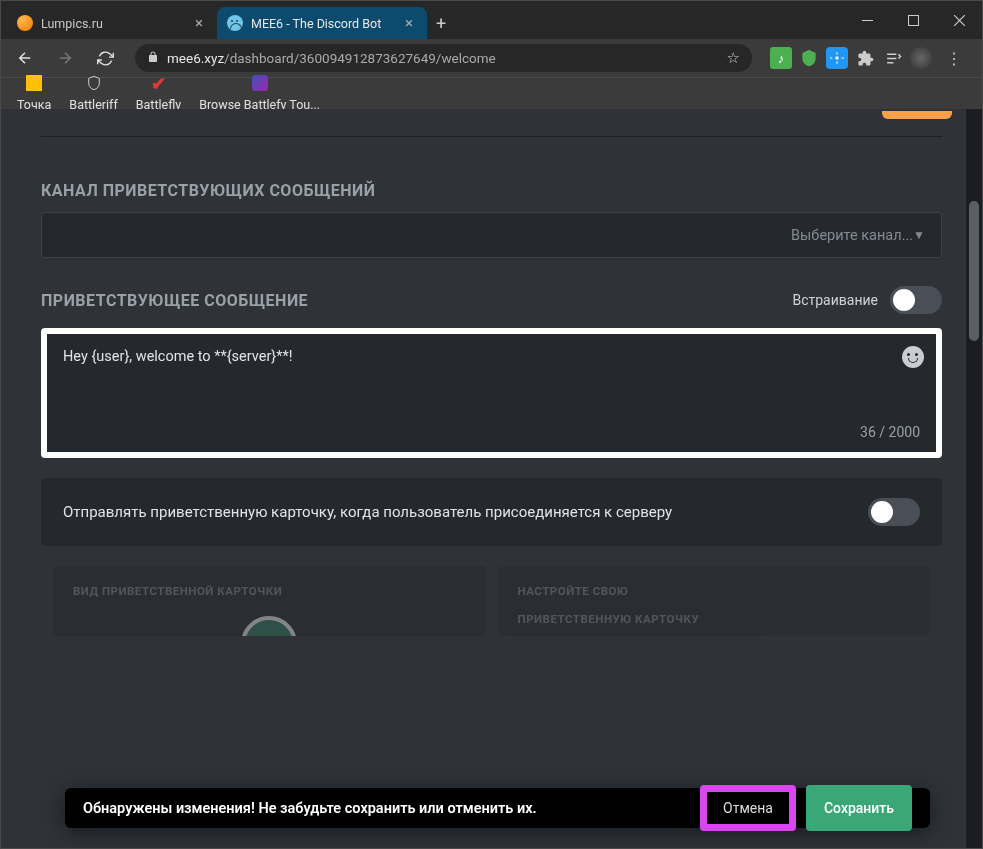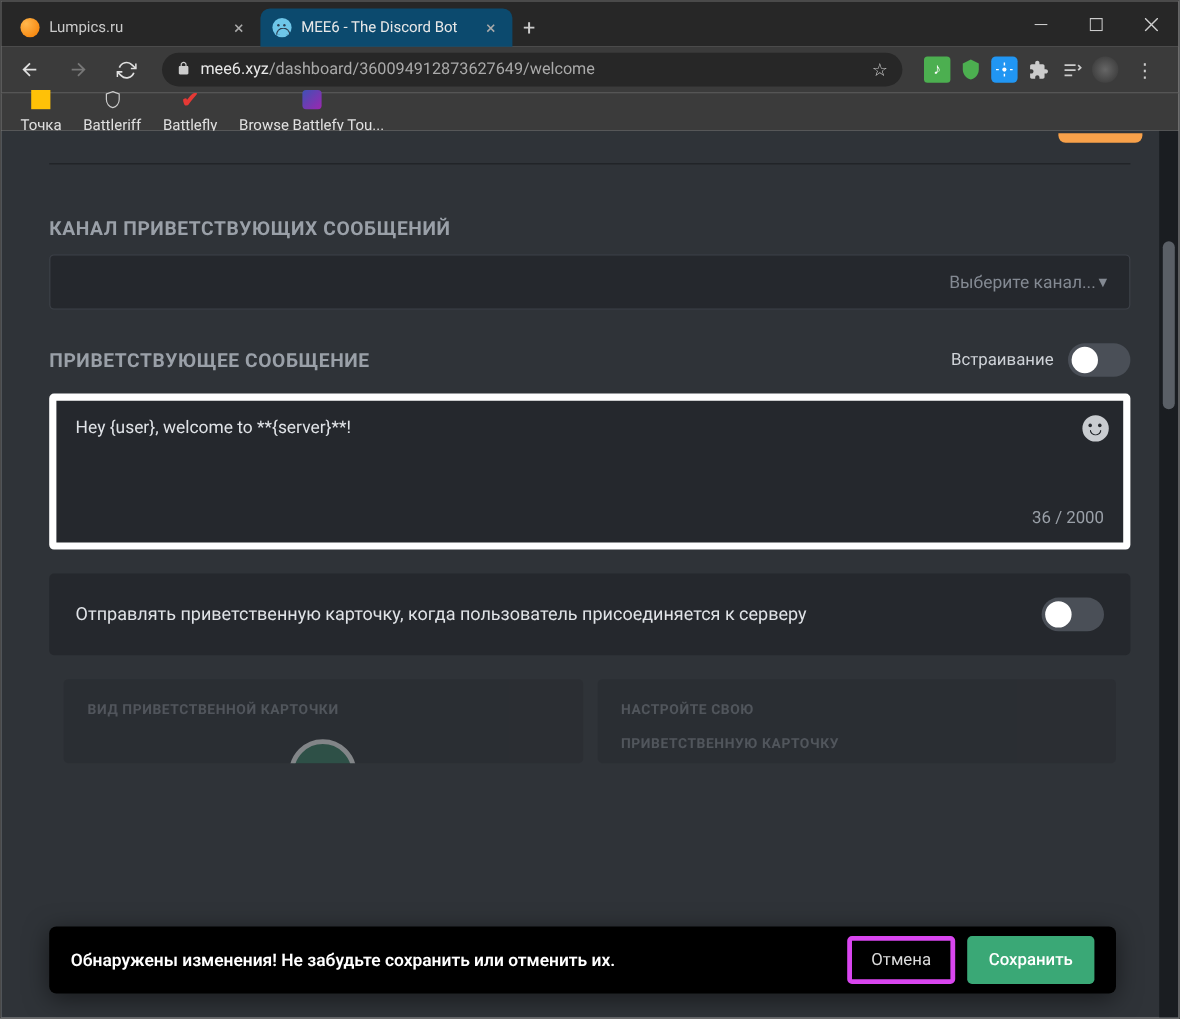--- a/index.html
+++ b/index.html
@@ -88,24 +88,24 @@
 
 .card-row { background: #25282d; border-radius: 4px; padding: 20px 22px; display: flex; align-items: center; justify-content: space-between; margin-bottom: 20px;}
 .card-text { color: #e0e3e7; font-size: 15px; }
 
 .bottom-preview { display:flex; gap:12px; padding: 0 12px;}
 .preview-col { flex:1; background:#25282d; border-radius:4px; padding:18px 20px 0 20px; height:70px; overflow:hidden; opacity:0.4;}
 .preview-label { color:#848a93; font-size:11.5px; font-weight:700; letter-spacing:0.5px; margin-bottom:14px;}
 .avatar-circle { width:56px; height:56px; border-radius:50%; background:#2e7d5e; border:4px solid #fff; margin-top:4px;}
 
 
-.save-toast { position: absolute; bottom: 20px; left: 40px; right: 52px; height: 56px; background: #000; border-radius: 6px; display: flex; align-items: center; padding: 0 18px; justify-content: space-between; box-shadow: 0 4px 20px rgba(0,0,0,0.5);}
+.save-toast { position: absolute; bottom: 20px; left: 64px; right: 52px; height: 40px; background: #000; border-radius: 6px; display: flex; align-items: center; padding: 0 18px; justify-content: space-between; box-shadow: 0 4px 20px rgba(0,0,0,0.5);}
 .toast-text { color: #fff; font-size: 14.5px; font-weight: 600; }
 .toast-btns { display: flex; gap: 10px; }
-.btn-cancel { background: transparent; border: 4px solid #d946ef; color: #ddd; padding: 8px 16px; border-radius: 4px; font-size: 14px; cursor: pointer; }
+.btn-cancel { background: transparent; border: 7px solid #d946ef; color: #ddd; padding: 8px 16px; border-radius: 4px; font-size: 14px; cursor: pointer; }
 .btn-save { background: #3aa876; border: none; color: #fff; padding: 8px 18px; border-radius: 4px; font-size: 14px; cursor: pointer; font-weight:500;}
 </style>
 </head>
 <body>
 
 <div class="window">
 
   <div class="titlebar">
     <div class="tabs">
       <div class="tab">

